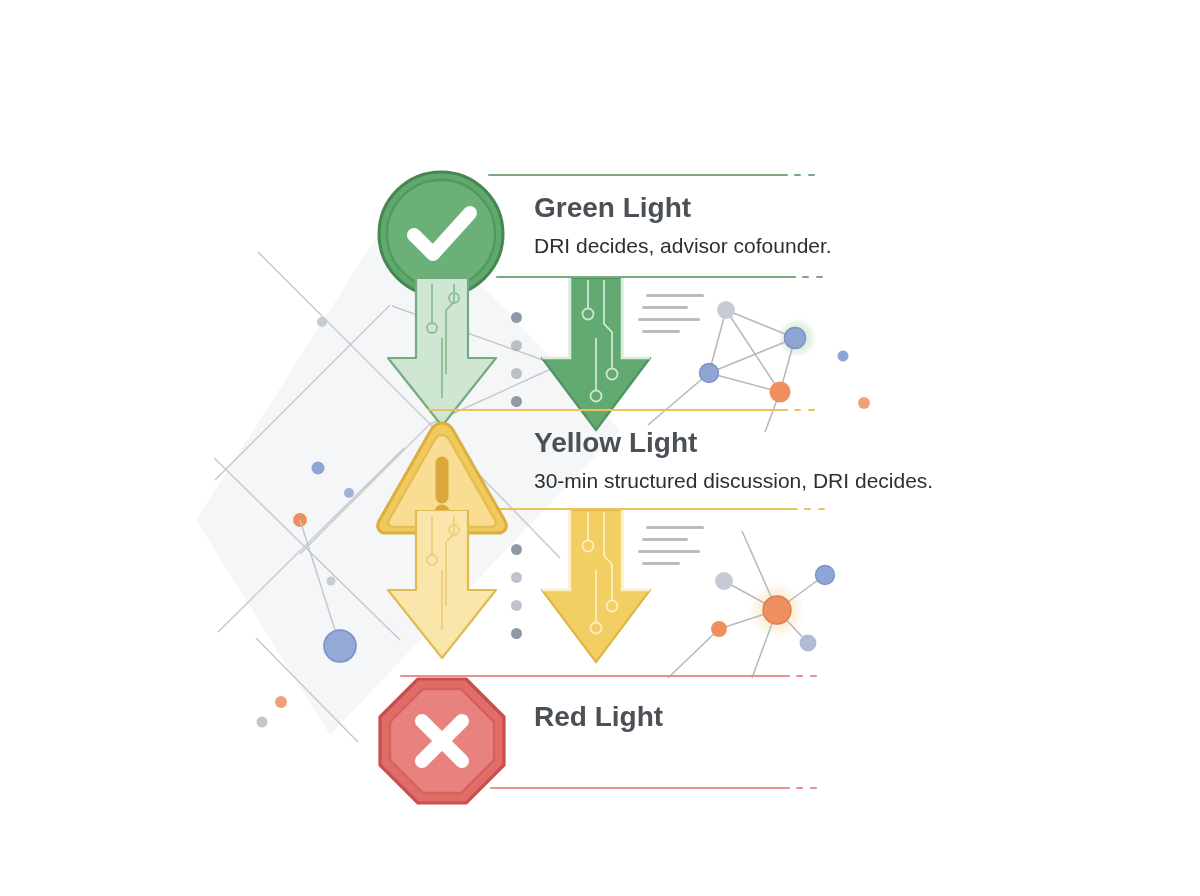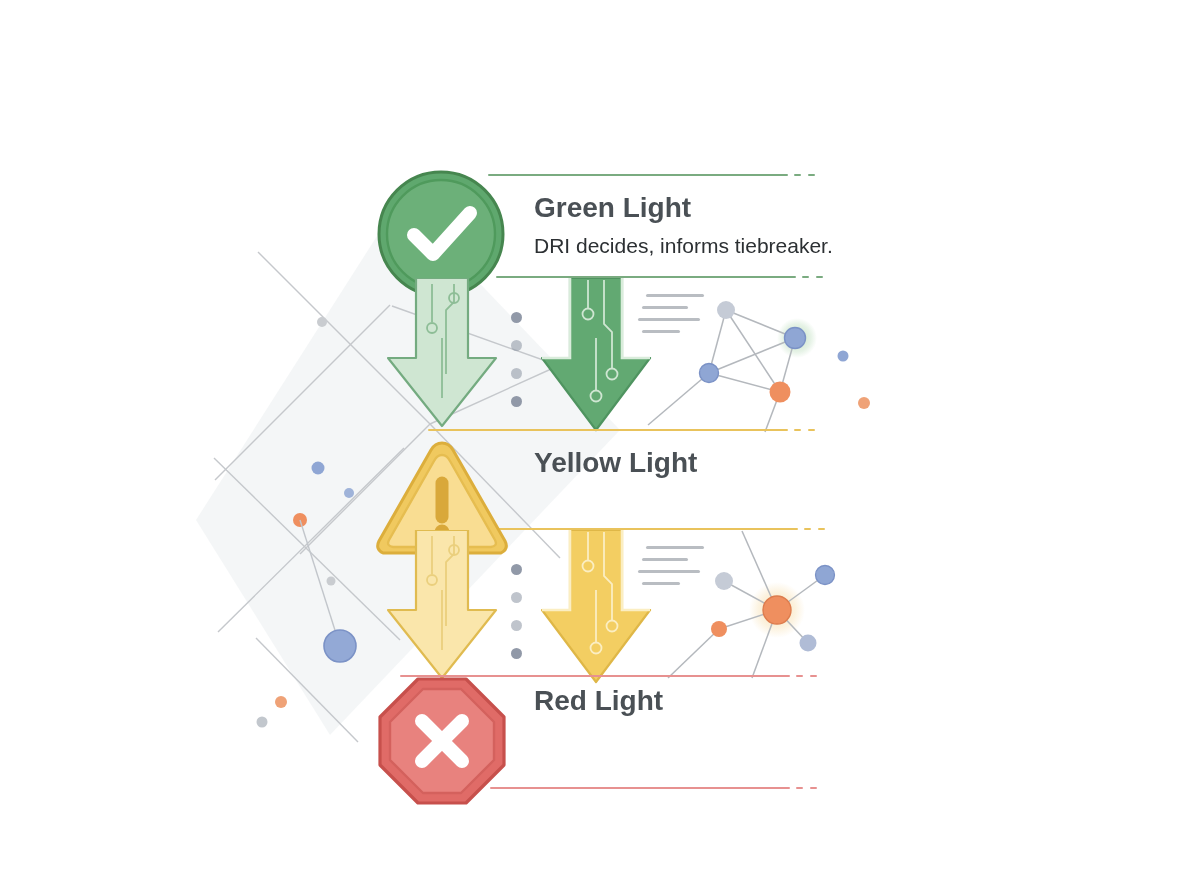--- a/index.html
+++ b/index.html
@@ -43,21 +43,21 @@
     pointer-events: none;
   }
 
   
   .row {
     position: absolute;
     left: 0;
     width: 984px;
   }
   .row-green  { top: 160px; height: 260px; }
-  .row-yellow { top: 420px; height: 250px; }
+  .row-yellow { top: 400px; height: 250px; }
   .row-red    { top: 670px; height: 200px; }
 
   
   .badge {
     position: absolute;
     left: 376px;
     width: 130px;
     height: 130px;
   }
   .badge svg { display: block; }
@@ -235,21 +235,21 @@
     <div class="badge" style="top:9px;">
       <svg width="130" height="130" viewBox="0 0 130 130" xmlns="http://www.w3.org/2000/svg">
         <circle cx="65" cy="65" r="62" fill="#5fa86e" stroke="#46864f" stroke-width="3"></circle>
         <circle cx="65" cy="65" r="54" fill="#6cb079" stroke="#4f9a5c" stroke-width="2.4"></circle>
         <path d="M 38 66 L 57 85 L 94 44" fill="none" stroke="#ffffff" stroke-width="14" stroke-linecap="round" stroke-linejoin="round"></path>
       </svg>
     </div>
 
     <div class="textblock" style="top:33px;">
       <p class="row-title">Green Light</p>
-      <p class="row-desc">DRI decides, informs tiebreaker.</p>
+      <p class="row-desc">DRI decides, advisor cofounder.</p>
     </div>
 
     <div class="arrows" style="left:380px; top:118px;">
       <svg width="300" height="160" viewBox="0 0 300 160" xmlns="http://www.w3.org/2000/svg">
 
         <g>
           <path d="M 36 0 L 36 80 L 8 80 L 62 148 L 116 80 L 88 80 L 88 0 Z" fill="#cfe6d2" stroke="#74ab80" stroke-width="2.2" stroke-linejoin="round"></path>
           <g stroke="#8dbd96" stroke-width="1.8" fill="none">
             <path d="M 52 6 L 52 44"></path>
             <circle cx="52" cy="50" r="5"></circle>
@@ -308,20 +308,21 @@
       <svg width="140" height="122" viewBox="0 0 140 122" xmlns="http://www.w3.org/2000/svg">
         <path d="M 70 6 Q 77 6 81 13 L 133 104 Q 137 112 129 116 L 11 116 Q 3 112 7 104 L 59 13 Q 63 6 70 6 Z" fill="#f0c95f" stroke="#dcae3c" stroke-width="3" stroke-linejoin="round"></path>
         <path d="M 70 18 Q 75 18 78 24 L 123 103 Q 126 109 119 110 L 21 110 Q 14 109 17 103 L 62 24 Q 65 18 70 18 Z" fill="#f9dd92" stroke="#e6bd50" stroke-width="2.4" stroke-linejoin="round"></path>
         <path d="M 70 46 L 70 80" stroke="#d9a83a" stroke-width="13" stroke-linecap="round"></path>
         <circle cx="70" cy="95" r="7.5" fill="#d9a83a"></circle>
       </svg>
     </div>
 
     <div class="textblock" style="top:28px;">
       <p class="row-title">Yellow Light</p>
+      <p class="row-desc">30-min structured discussion, DRI decides.</p>
     </div>
 
     <div class="arrows" style="left:380px; top:110px;">
       <svg width="300" height="160" viewBox="0 0 300 160" xmlns="http://www.w3.org/2000/svg">
         <g>
           <path d="M 36 0 L 36 80 L 8 80 L 62 148 L 116 80 L 88 80 L 88 0 Z" fill="#fae6ab" stroke="#e0bb50" stroke-width="2.2" stroke-linejoin="round"></path>
           <g stroke="#eacf7d" stroke-width="1.8" fill="none">
             <path d="M 52 6 L 52 44"></path>
             <circle cx="52" cy="50" r="5"></circle>
             <path d="M 74 6 L 74 24 L 66 32 L 66 96"></path>
@@ -378,18 +379,18 @@
       <svg width="132" height="132" viewBox="0 0 132 132" xmlns="http://www.w3.org/2000/svg">
         <path d="M 42 4 L 90 4 L 128 42 L 128 90 L 90 128 L 42 128 L 4 90 L 4 42 Z" fill="#e06b67" stroke="#c7504c" stroke-width="3.2" stroke-linejoin="round"></path>
         <path d="M 47 14 L 85 14 L 118 47 L 118 85 L 85 118 L 47 118 L 14 85 L 14 47 Z" fill="#e8827e" stroke="#d4615d" stroke-width="2.4" stroke-linejoin="round"></path>
         <g stroke="#ffffff" stroke-width="14" stroke-linecap="round">
           <line x1="46" y1="46" x2="86" y2="86"></line>
           <line x1="86" y1="46" x2="46" y2="86"></line>
         </g>
       </svg>
     </div>
 
-    <div class="textblock" style="top:16px;">
+    <div class="textblock" style="top:32px;">
       <p class="row-title">Red Light</p>
     </div>
   </div>
 
 </div>
 
 </body></html>

